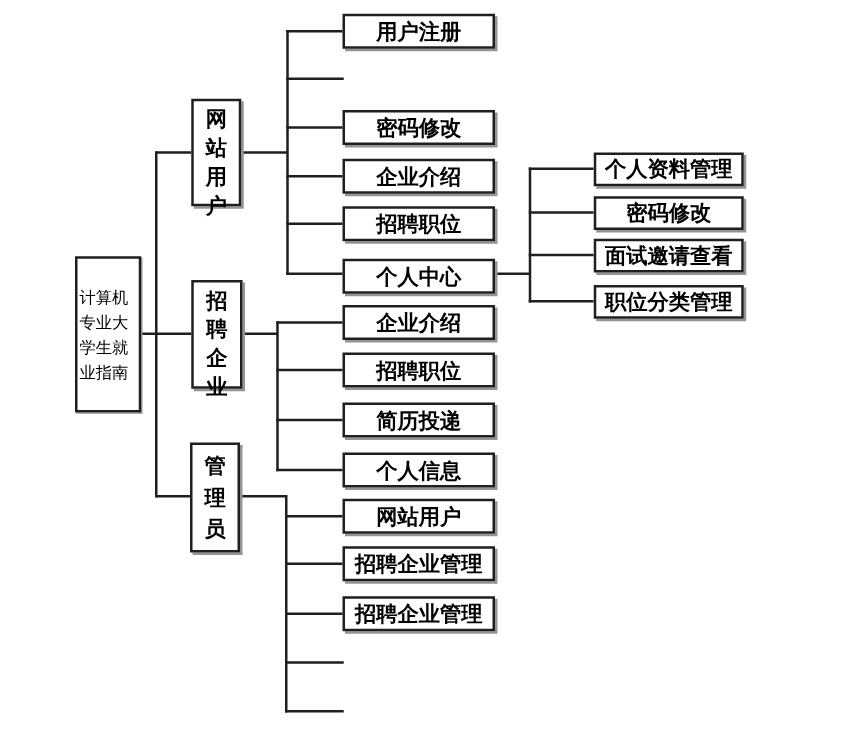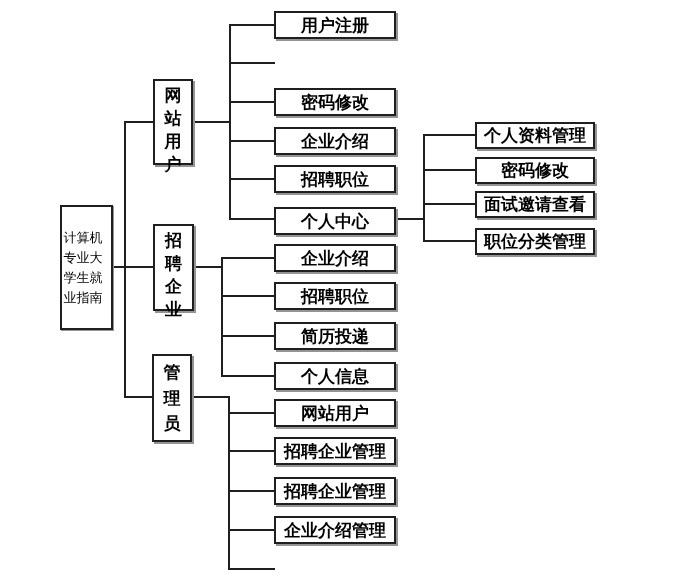--- a/index.html
+++ b/index.html
@@ -129,20 +129,19 @@
   <div class="box leaf" style="left:274px;top:207px">个人中心</div>
 
   <div class="box leaf" style="left:274px;top:244px">企业介绍</div>
   <div class="box leaf" style="left:274px;top:282px">招聘职位</div>
   <div class="box leaf" style="left:274px;top:322px">简历投递</div>
   <div class="box leaf" style="left:274px;top:399px">网站用户</div>
 
   <div class="box leaf" style="left:274px;top:362px">个人信息</div>
   <div class="box leaf" style="left:274px;top:437px">招聘企业管理</div>
   <div class="box leaf" style="left:274px;top:477px">招聘企业管理</div>
-  <div class="box leaf" style="left:274px;top:516px">企业介绍管理</div>
 
   <div class="box leaf c2" style="left:475px;top:122px">个人资料管理</div>
   <div class="box leaf c2" style="left:475px;top:157px">密码修改</div>
   <div class="box leaf c2" style="left:475px;top:191px">面试邀请查看</div>
   <div class="box leaf c2" style="left:475px;top:228px">职位分类管理</div>
 
 </div>
 
 </body></html>

